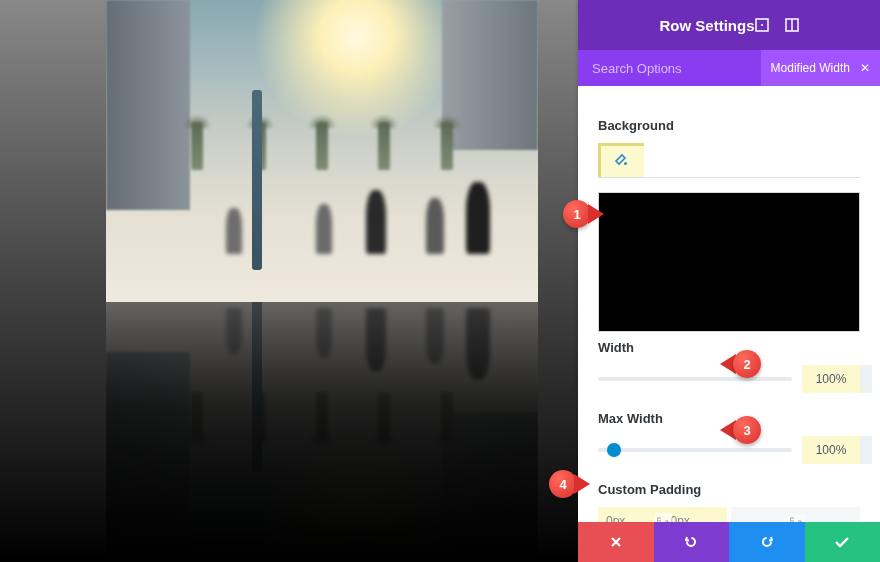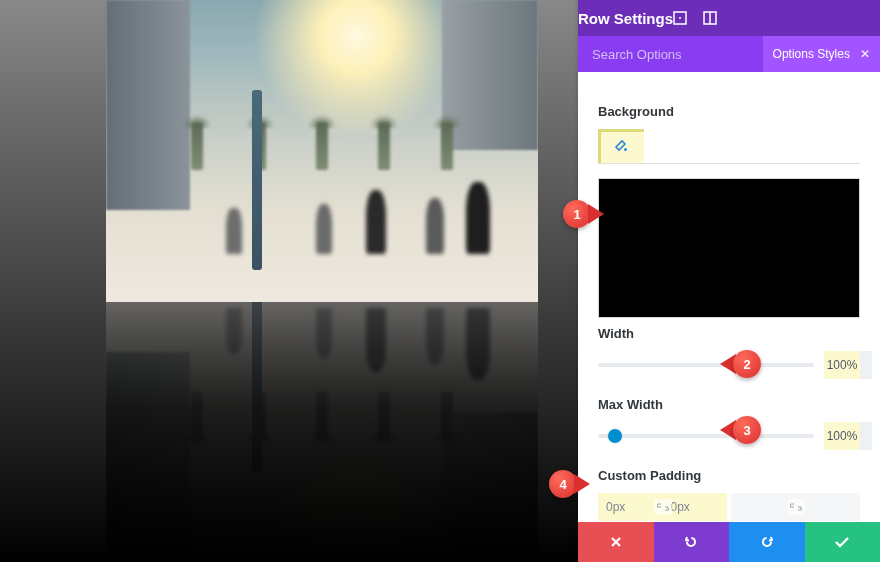--- a/index.html
+++ b/index.html
@@ -22,41 +22,41 @@
 .person { position:absolute; bottom:12px; border-radius:40% 40% 10% 10%; filter:blur(2px); }
 .p1 { left:260px; width:20px; height:64px; background:#2a2a2a; }
 .p2 { left:320px; width:18px; height:56px; background:#5a5a5a; }
 .p3 { left:360px; width:24px; height:72px; background:#1e1e1e; }
 .p4 { left:210px; width:16px; height:50px; background:#6a6a6a; }
 .p5 { left:120px; width:16px; height:46px; background:#6d6d6d; }
 .reflection { position:absolute; left:106px; top:302px; width:432px; height:260px; transform:scaleY(-1); opacity:.22; overflow:hidden; }
 .ref-fade { position:absolute; left:106px; top:302px; width:432px; height:260px; background:linear-gradient(to bottom, rgba(0,0,0,0) 0%, rgba(0,0,0,.6) 40%, #000 100%); }
 
 .panel { position:absolute; right:0; top:0; width:302px; height:562px; background:#fff; box-shadow:-1px 0 3px rgba(0,0,0,.15); display:flex; flex-direction:column; }
-.panel-header { background:#6c2eb9; color:#fff; height:36px; display:flex; align-items:center; padding:0 0; justify-content:flex-start; }
+.panel-header { background:#6c2eb9; color:#fff; height:50px; display:flex; align-items:center; padding:0 10px; justify-content:center; }
 .panel-title { font-size:15px; font-weight:600; }
 .header-icons { display:flex; gap:16px; }
 .header-icons span { width:14px; height:14px; display:flex; align-items:center; justify-content:center; cursor:pointer; }
 
 .subheader { background:#8a3df0; height:36px; display:flex; align-items:center; justify-content:space-between; padding:0 0 0 14px; color:#d6bdfb; font-size:13px; }
 .subheader .chip { background:#a154ff; color:#fff; height:36px; display:flex; align-items:center; padding:0 10px; font-size:12px; gap:10px; }
 
 .content { flex:1; overflow-y:auto; padding:24px 20px 8px 20px; color:#4c5866; font-size:13px; }
 .field-label { color:#32373c; font-weight:600; font-size:13px; margin:8px 0 10px; }
 .bg-row { display:flex; align-items:center; gap:0; border-bottom:1px solid #e0e0e0; }
 .bg-swatch { width:46px; height:34px; background:#fdf9cf; display:flex; align-items:center; justify-content:center; color:#2b87da; cursor:pointer; position:relative; }
 .bg-swatch::before,.bg-swatch::after{content:"";position:absolute;background:#e0d97a;}
 .bg-swatch::before{left:0;top:0;right:0;height:3px;}
 .bg-swatch::after{left:0;top:0;bottom:0;width:3px;}
 .preview-box { width:100%; height:140px; background:#000; margin-top:14px; border:1px solid #d7d7d7; }
 
 .slider-row { display:flex; align-items:center; gap:10px; margin:6px 0 4px; }
 .slider-track { flex:1; height:4px; background:#e6eaee; border-radius:2px; position:relative; cursor:pointer; }
 .slider-knob { position:absolute; top:50%; width:14px; height:14px; border-radius:50%; background:#008ecf; transform:translate(-50%,-50%); box-shadow:0 0 0 1px rgba(0,0,0,.05); }
-.slider-val { width:36px; height:28px; background:#fdf9cf; display:flex; align-items:center; justify-content:center; font-size:12px; color:#4c5866; position:relative; }
+.slider-val { width:58px; height:28px; background:#fdf9cf; display:flex; align-items:center; justify-content:center; font-size:12px; color:#4c5866; position:relative; }
 .slider-val::after{content:"";position:absolute;right:-12px;top:0;bottom:0;width:12px;background:#eef1f4;}
 
 .pad-row { display:flex; gap:4px; margin-top:4px; }
 .pad-pair { flex:1; display:flex; position:relative; }
 .pad-box { flex:1; height:28px; display:flex; align-items:center; padding:0 8px; font-size:12px; color:#7a8690; }
 .pad-a .pad-box { background:#fdf9cf; }
 .pad-b .pad-box { background:#f4f6f8; }
 .pad-link { position:absolute; left:50%; top:50%; transform:translate(-50%,-50%); width:18px; height:16px; background:rgba(255,255,255,.6); border-radius:3px; display:flex; align-items:center; justify-content:center; color:#98a3ad; }
 
 .footer { height:40px; display:flex; }
@@ -132,21 +132,21 @@
             <rect x="1" y="1" width="12" height="12"></rect>
             <line x1="7" y1="1" x2="7" y2="13"></line>
           </svg>
         </span>
     </div>
   </div>
 
   <div class="subheader">
     <span>Search Options</span>
     <div class="chip">
-      <span>Options Styles</span>
+      <span>Modified Width</span>
       <span>✕</span>
     </div>
   </div>
 
   <div class="content">
     <div class="field-label">Background</div>
     <div class="bg-row">
       <div class="bg-swatch">
         <svg width="16" height="16" viewBox="0 0 16 16">
             <path d="M3 9 L9 3 L12 6 L6 12 Z" fill="none" stroke="#2b87da" stroke-width="1.6"></path>

